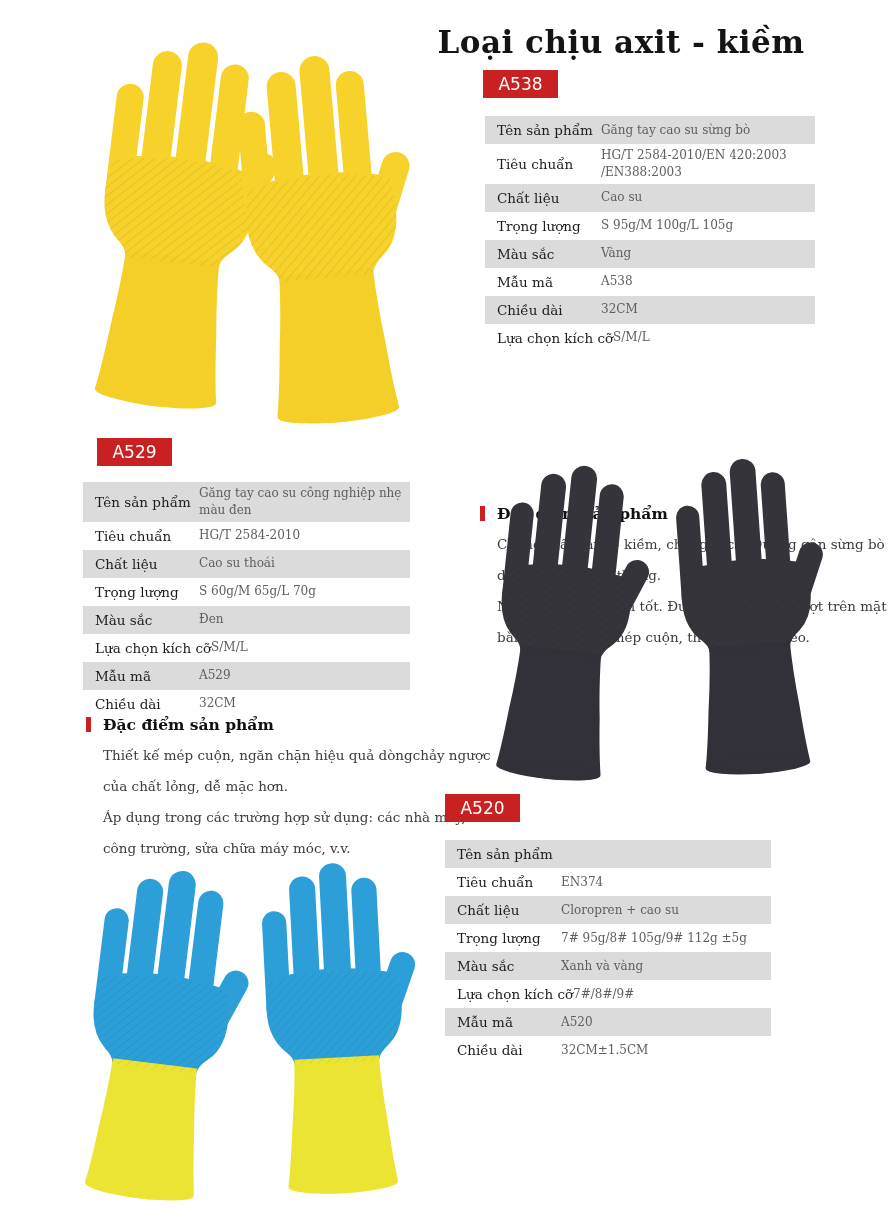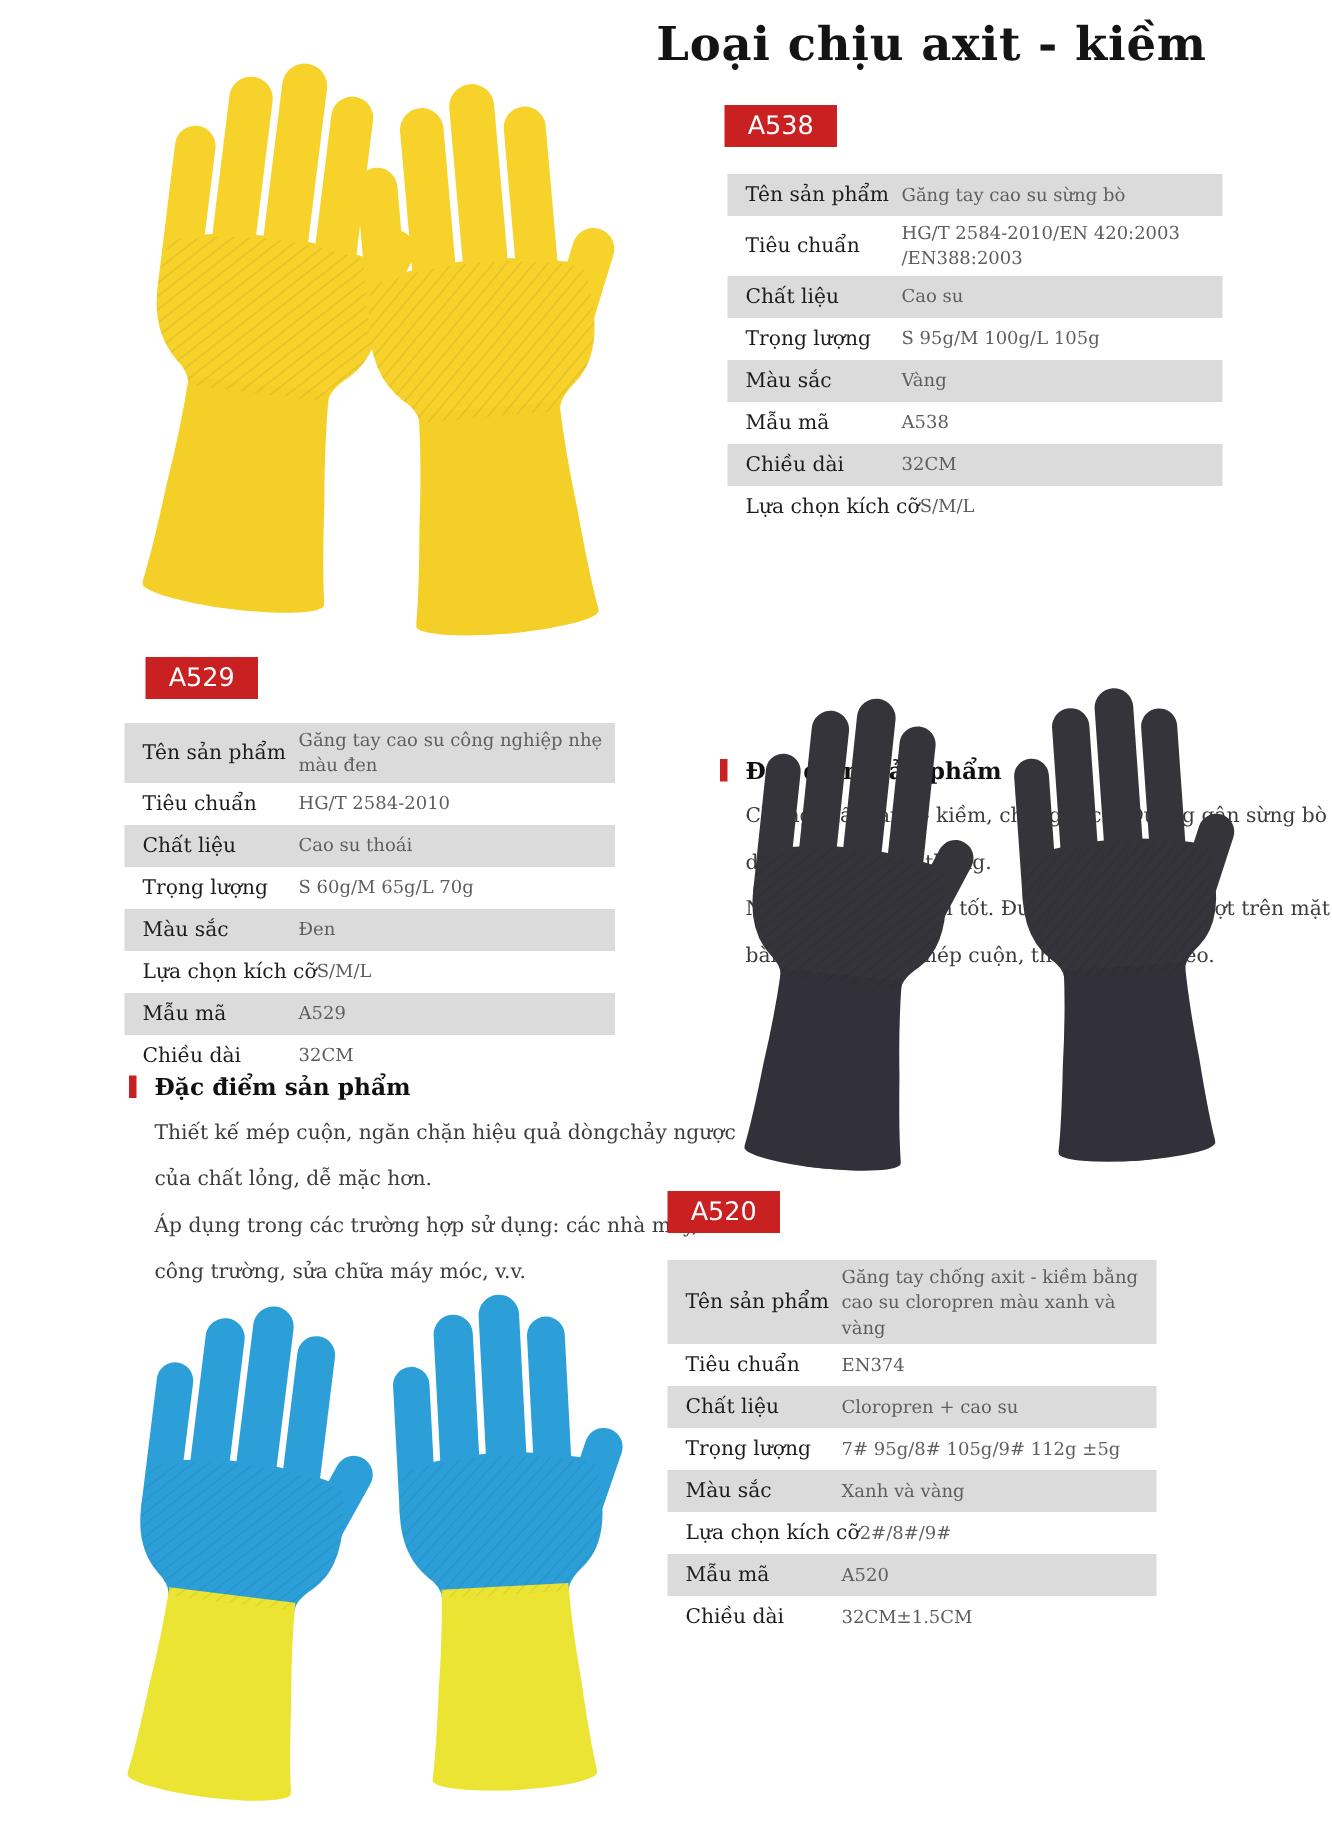--- a/index.html
+++ b/index.html
@@ -1,21 +1,21 @@
 <!DOCTYPE html>
 <html><head>
 <meta charset="utf-8">
 <style>
   html,body{margin:0;padding:0;background:#ffffff;}
   body{width:888px;height:1220px;position:relative;overflow:hidden;
        font-family:"DejaVu Serif","Liberation Serif",serif;-webkit-font-smoothing:antialiased;}
   .abs{position:absolute;}
 
   
-  .page-title{left:435px;top:12px;width:372px;text-align:center;
+  .page-title{left:435px;top:24px;width:372px;text-align:center;
      font-size:31px;font-weight:bold;color:#141414;letter-spacing:.5px;}
 
   
   .badge{background:#c92121;color:#ffffff;width:75px;height:28px;
      display:flex;align-items:center;justify-content:center;
      font-family:"DejaVu Sans","Liberation Sans",sans-serif;font-size:17px;}
 
   
   .spec-table{display:block;}
   .spec-row{display:flex;align-items:center;min-height:28px;
@@ -176,41 +176,40 @@
   <svg class="glove" viewBox="0 0 200 390" style="left:222px;top:0px;transform:rotate(-4deg);">
       <use href="#glove-shape"></use>
     </svg>
 </div>
 
 <div class="abs badge" style="left:445px;top:794px;">A520</div>
 
 <div class="abs spec-table" style="left:445px;top:840px;width:326px;">
   <div class="spec-row">
       <span class="spec-label">Tên sản phẩm</span>
-      <span class="spec-value">Găng tay chống axit - kiềm bằng cao su cloropren màu xanh và vàng</span>
     </div>
   <div class="spec-row">
       <span class="spec-label">Tiêu chuẩn</span>
       <span class="spec-value">EN374</span>
     </div>
   <div class="spec-row">
       <span class="spec-label">Chất liệu</span>
       <span class="spec-value">Cloropren + cao su</span>
     </div>
   <div class="spec-row">
       <span class="spec-label">Trọng lượng</span>
       <span class="spec-value">7# 95g/8# 105g/9# 112g ±5g</span>
     </div>
   <div class="spec-row">
       <span class="spec-label">Màu sắc</span>
       <span class="spec-value">Xanh và vàng</span>
     </div>
   <div class="spec-row">
       <span class="spec-label">Lựa chọn kích cỡ</span>
-      <span class="spec-value">2#/8#/9#</span>
+      <span class="spec-value">7#/8#/9#</span>
     </div>
   <div class="spec-row">
       <span class="spec-label">Mẫu mã</span>
       <span class="spec-value">A520</span>
     </div>
   <div class="spec-row">
       <span class="spec-label">Chiều dài</span>
       <span class="spec-value">32CM±1.5CM</span>
     </div>
 </div>

